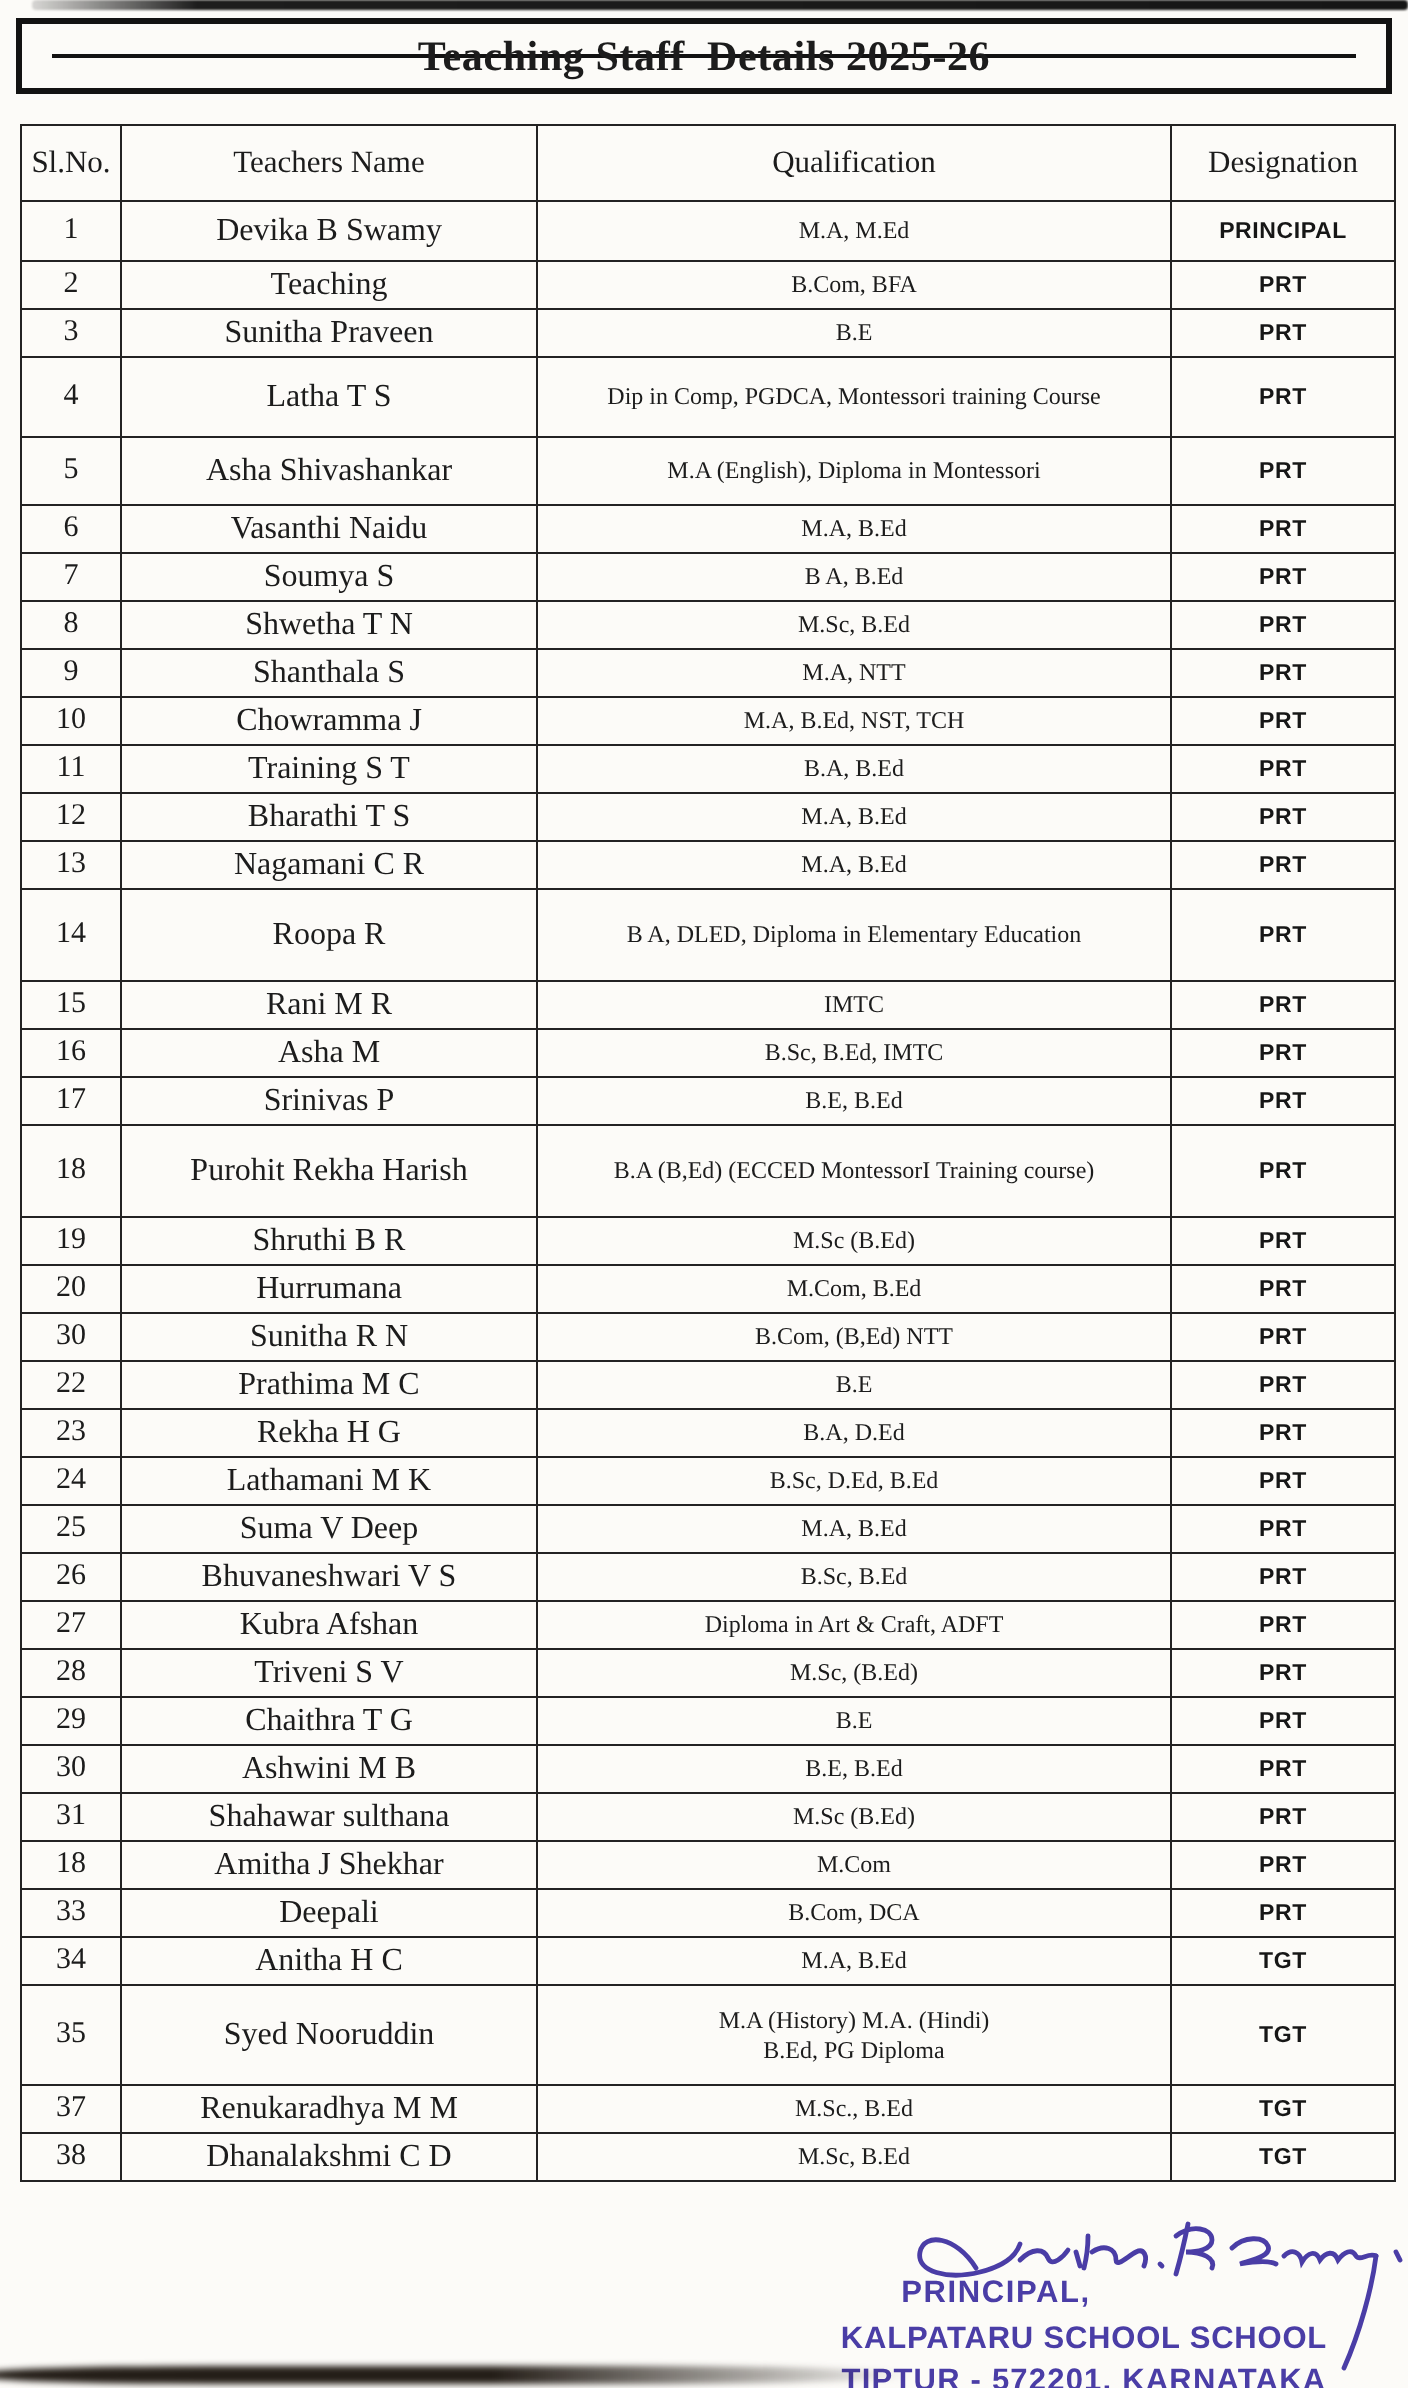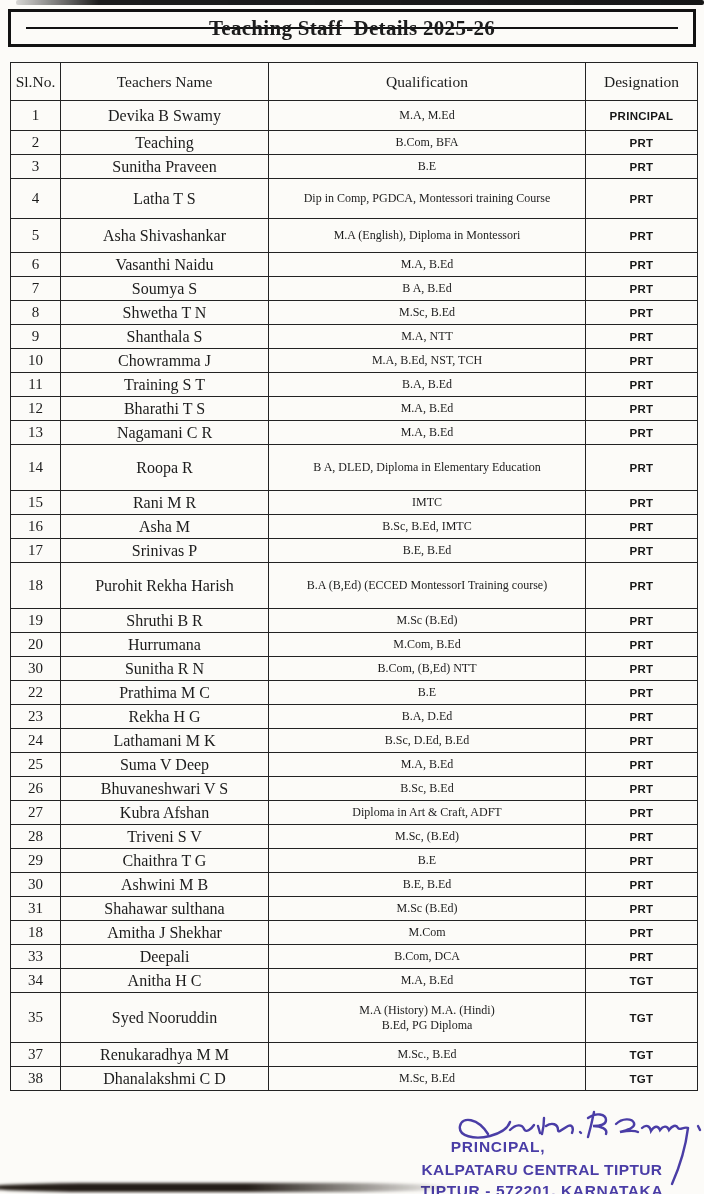--- a/index.html
+++ b/index.html
@@ -411,19 +411,19 @@
 
         <path d="M234,24 C232,40 226,62 218,80"></path>
 
         <path d="M244,22 L246,26"></path>
       </g>
     </svg>
   </div>
 
   <div class="footer-stamp">
     <div class="stamp-line1">PRINCIPAL,</div>
-    <div class="stamp-line2">KALPATARU CENTRAL TIPTUR</div>
+    <div class="stamp-line2">KALPATARU SCHOOL SCHOOL</div>
     <div class="stamp-line3">TIPTUR - 572201, KARNATAKA</div>
   </div>
 
   <div class="bottom-edge"></div>
 
 </div>
 
 </body></html>

